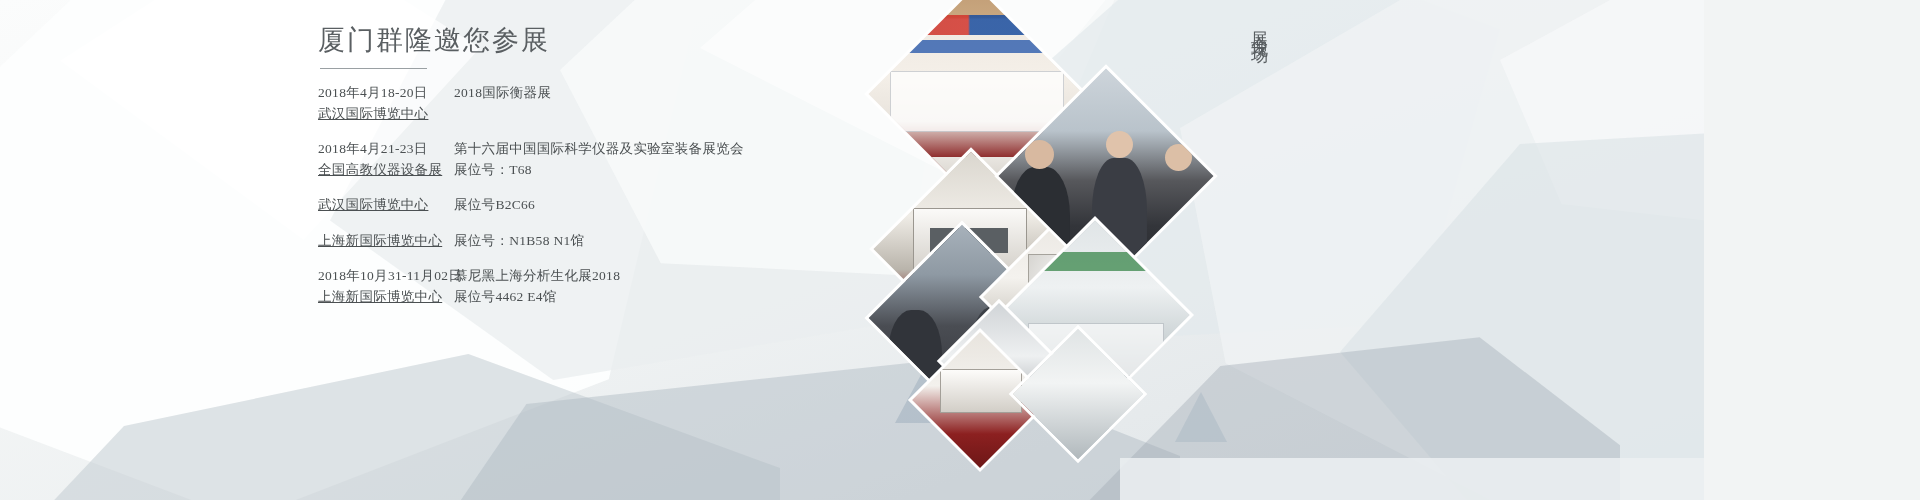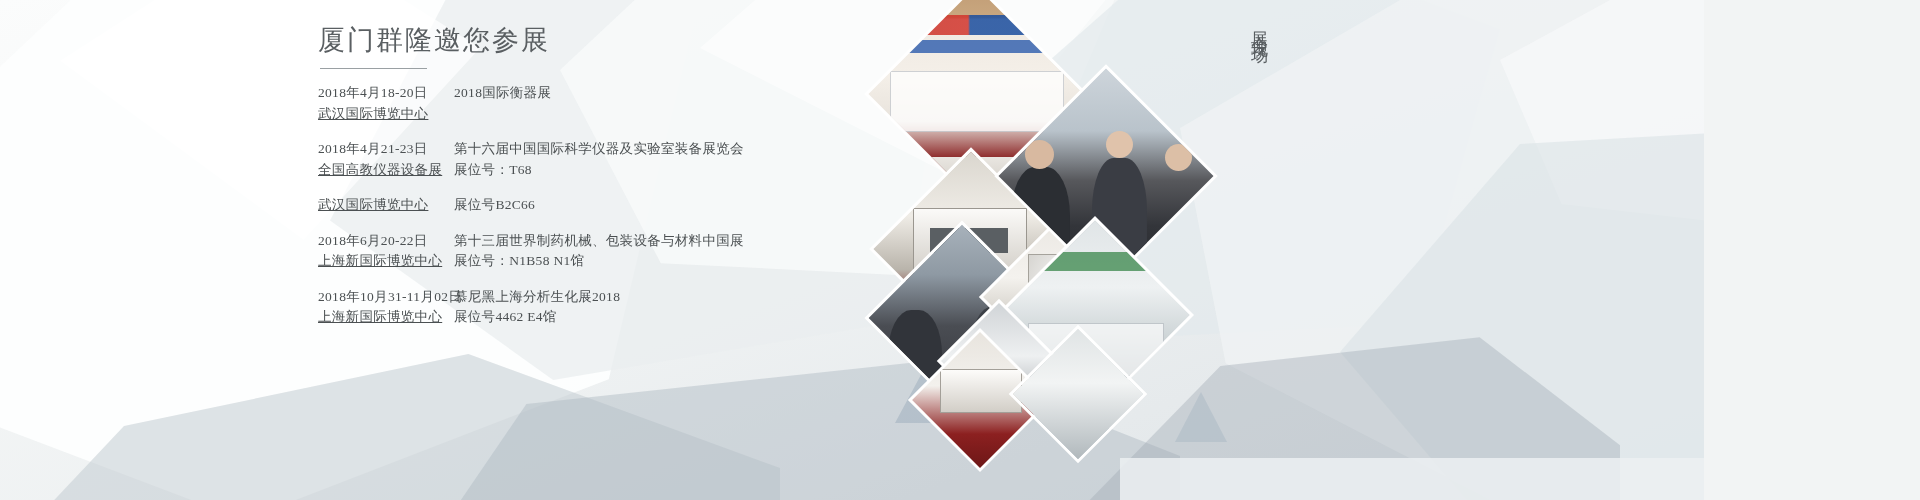--- a/index.html
+++ b/index.html
@@ -230,24 +230,20 @@
 
     <div class="event">
       <div class="erow">
         <span class="evenue">武汉国际博览中心</span>
         <span class="ebooth">展位号B2C66</span>
       </div>
     </div>
 
     <div class="event">
       <div class="erow">
-        <span class="edate">2018年6月20-22日</span>
-        <span class="etitle">第十三届世界制药机械、包装设备与材料中国展</span>
-      </div>
-      <div class="erow">
         <span class="evenue">上海新国际博览中心</span>
         <span class="ebooth">展位号：N1B58  N1馆</span>
       </div>
     </div>
 
     <div class="event">
       <div class="erow">
         <span class="edate">2018年10月31-11月02日</span>
         <span class="etitle">慕尼黑上海分析生化展2018</span>
       </div>

